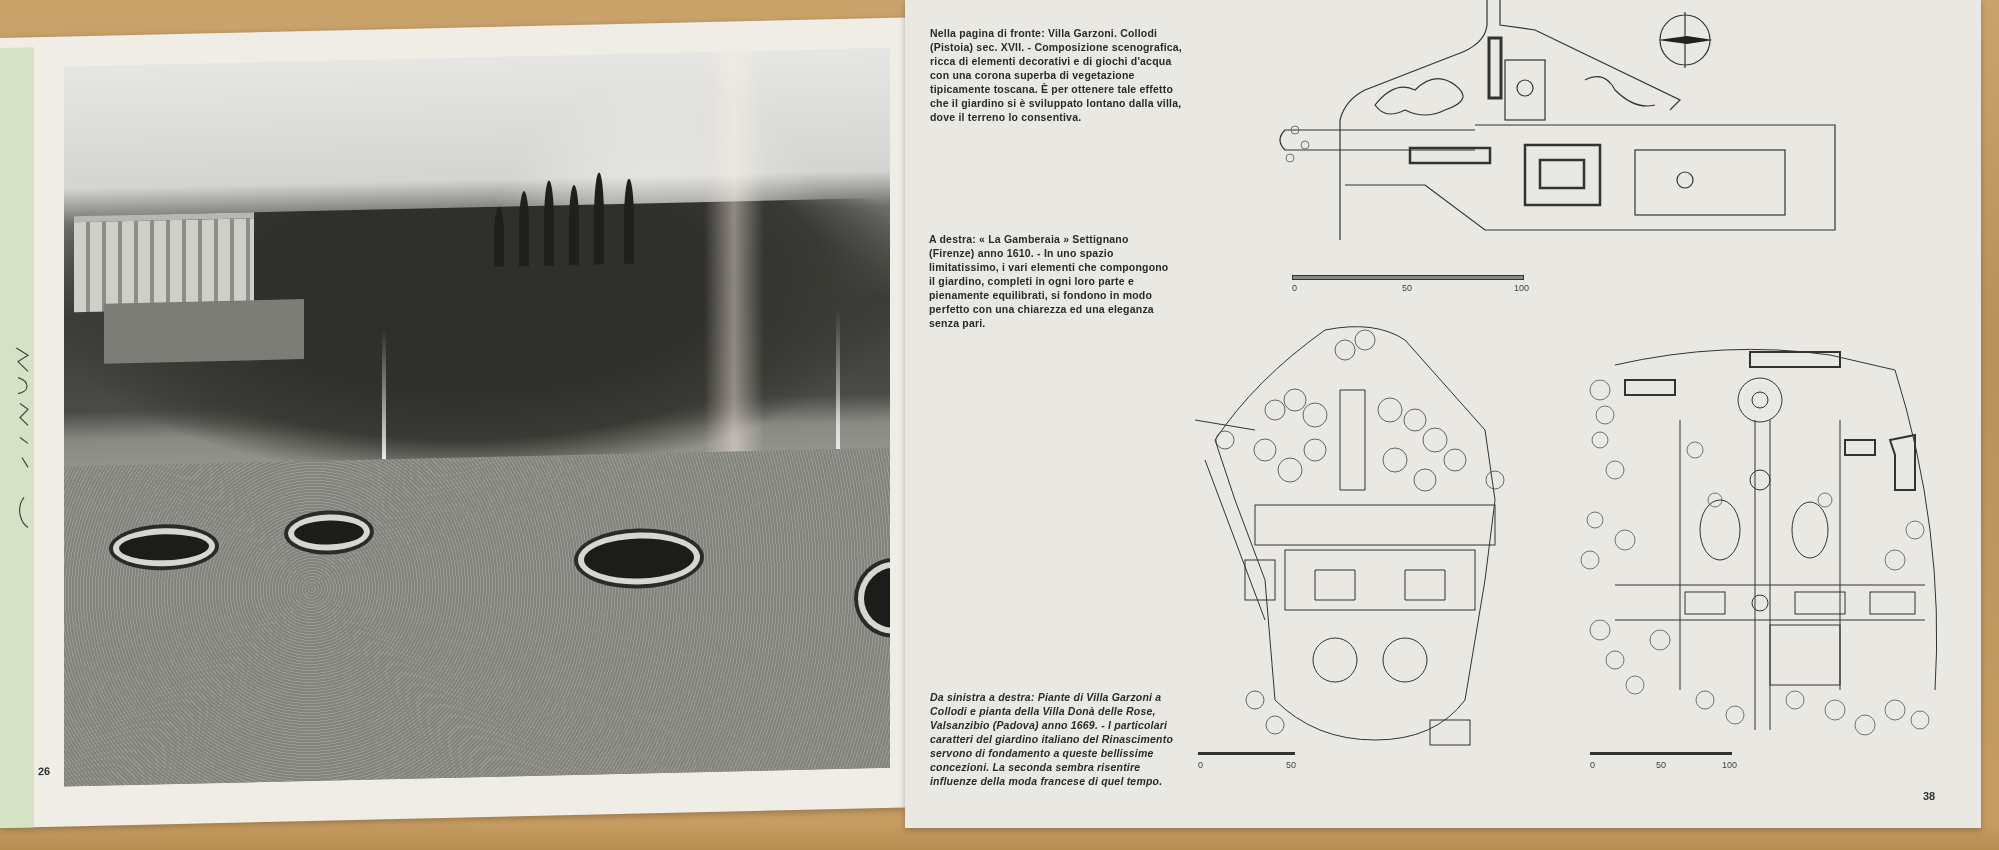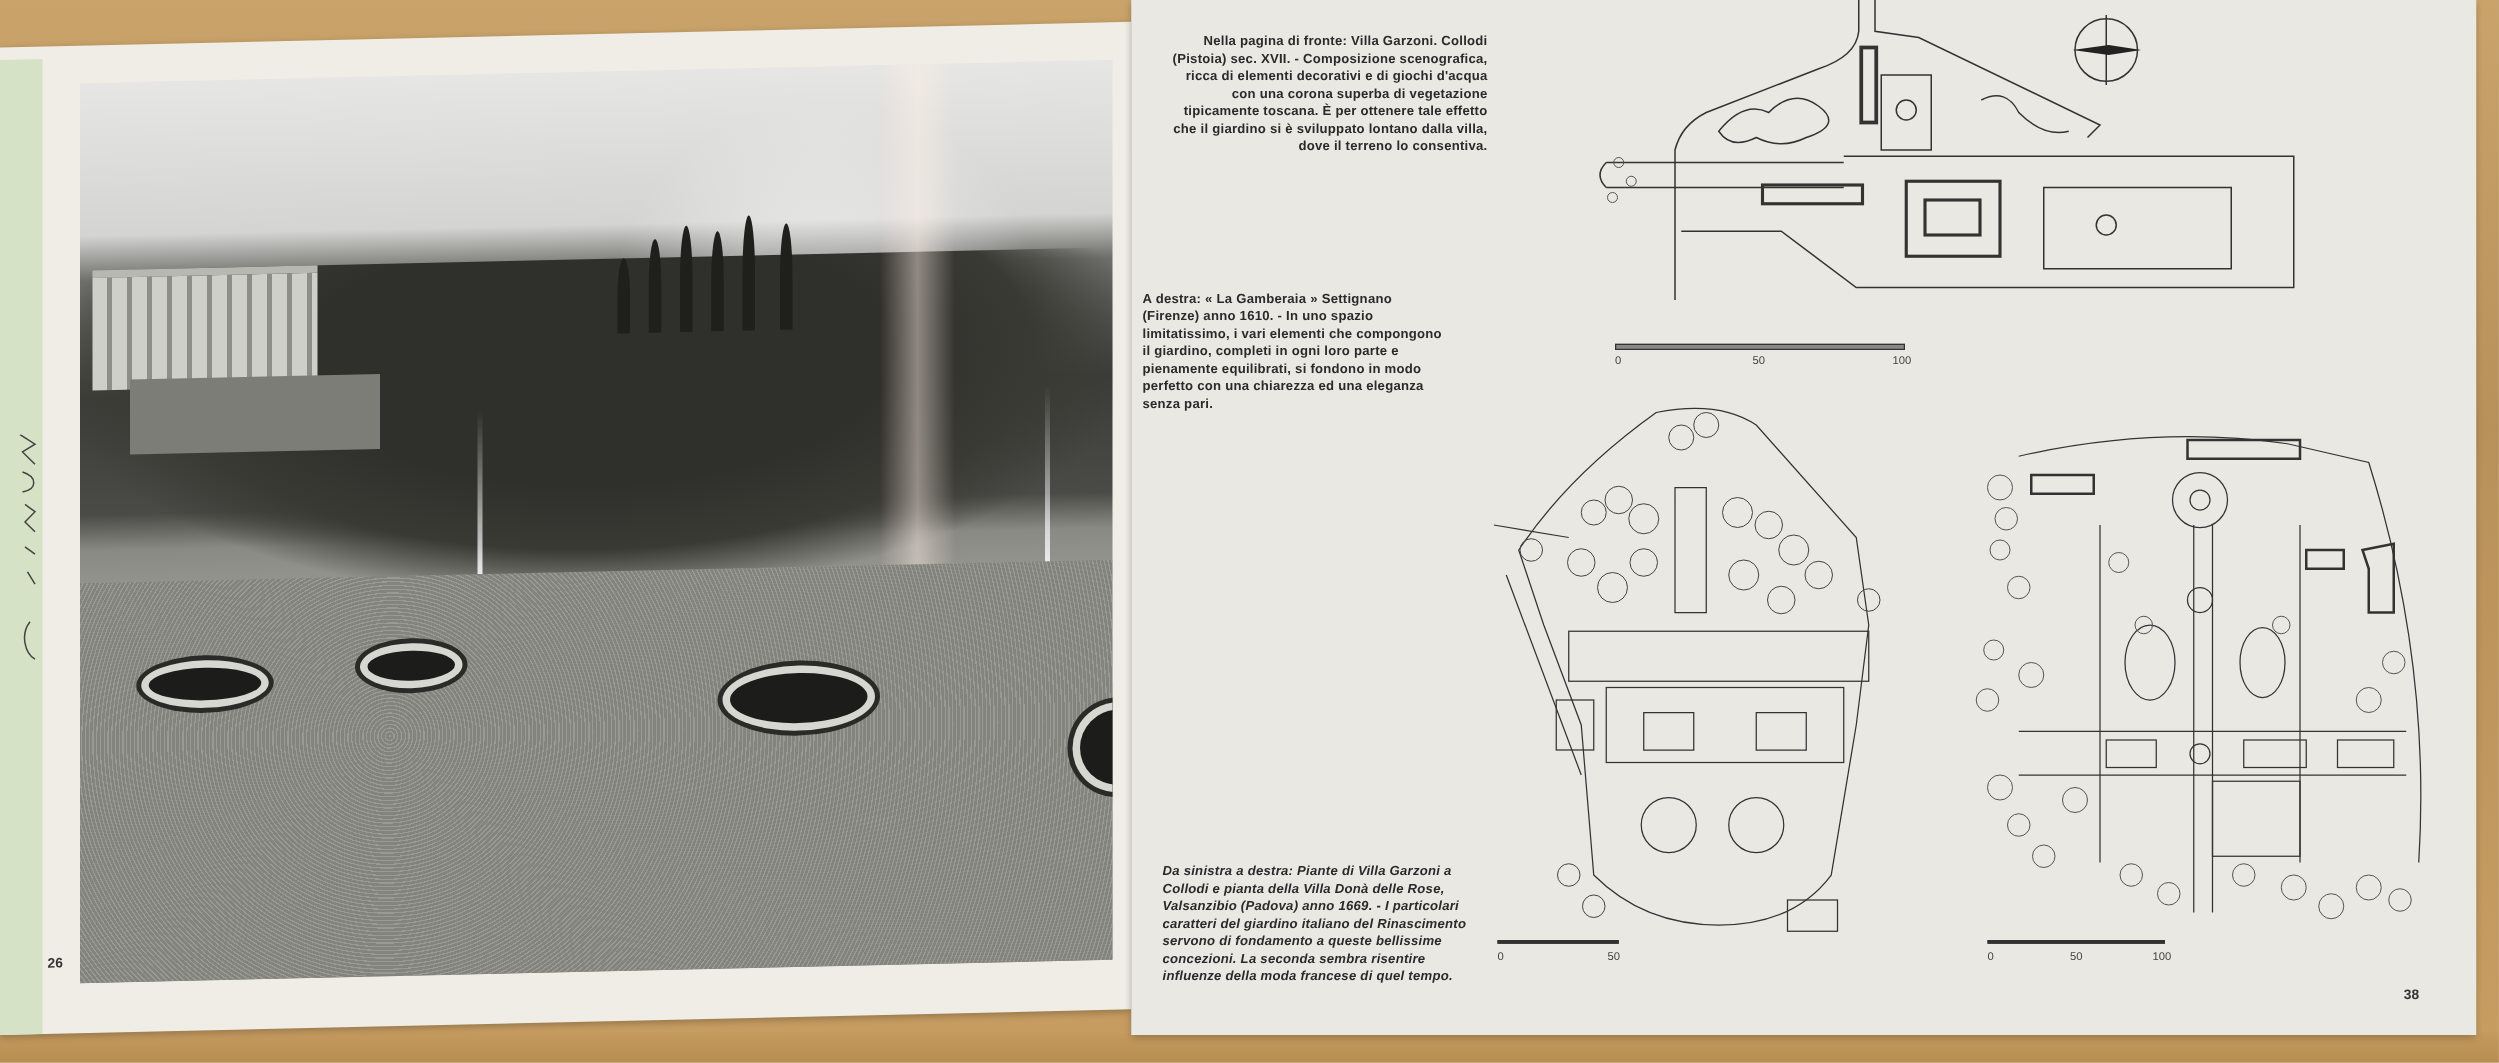--- a/index.html
+++ b/index.html
@@ -19,22 +19,22 @@
   .photo .house{position:absolute;left:40px;top:238px;width:200px;height:60px;background:#7d7d77;}
   .photo .cypress{position:absolute;bottom:0;width:10px;background:#1f1f1c;border-radius:50% 50% 0 0;}
   .photo .fountain{position:absolute;width:4px;background:linear-gradient(180deg,rgba(255,255,255,.0),rgba(255,255,255,.85));}
   .photo .flare{position:absolute;left:640px;top:0;width:60px;height:720px;background:linear-gradient(90deg,transparent,rgba(255,240,230,.45),transparent);}
   .photo .gravel{position:absolute;left:0;right:0;bottom:0;height:320px;background:repeating-radial-gradient(circle at 30% 40%,#9a9a94 0 1px,#84847e 1px 3px);}
   .photo .bed{position:absolute;background:#1c1c1a;border-radius:50%;box-shadow:0 0 0 6px #d7d7d1,0 0 0 10px #2a2a27;}
   .page-num-left{position:absolute;left:38px;top:728px;font-size:11px;font-weight:bold;color:#333;}
 
   .page-right{left:905px;top:0px;width:1076px;height:828px;background:#e9e8e2;}
   .caption{position:absolute;font-size:10.5px;line-height:14px;font-weight:bold;color:#2a2a2a;letter-spacing:.2px;}
-  .cap1{left:25px;top:26px;width:260px;text-align:right;}
-  .cap2{left:9px;top:232px;width:240px;}
+  .cap1{left:25px;top:26px;width:260px;}
+  .cap2{left:24px;top:232px;width:240px;}
   .cap3{left:25px;top:690px;width:255px;font-style:italic;}
   .plan{position:absolute;}
   .scale{position:absolute;font-size:9px;color:#444;}
   .scale .bar{position:absolute;left:0;top:0;height:3px;border:1px solid #333;background:#888;}
   .scale span{position:absolute;top:8px;}
   .page-num-right{position:absolute;left:1018px;top:790px;font-size:11px;font-weight:bold;color:#333;}
 </style>
 </head>
 <body>
 

